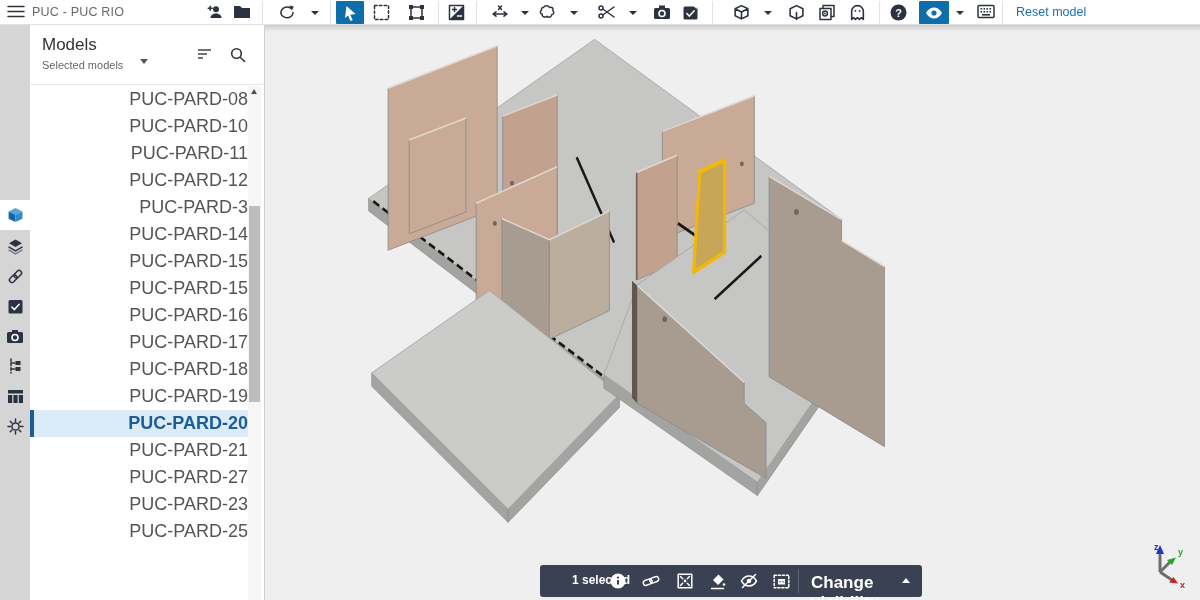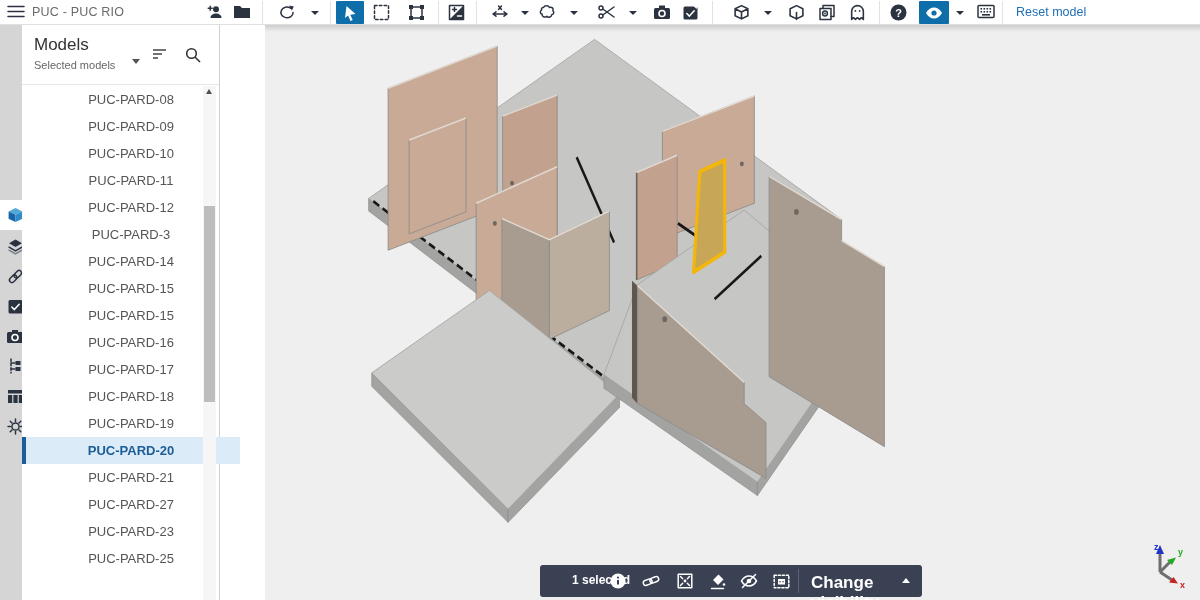--- a/index.html
+++ b/index.html
@@ -22,29 +22,29 @@
   .fil{fill:var(--icon);}
   .wstk{stroke:#fff;stroke-width:1.5;fill:none;stroke-linecap:round;stroke-linejoin:round;}
   .wfil{fill:#fff;}
 
   
   .rail{position:absolute;left:0;top:25px;width:30px;height:575px;background:var(--rail-bg);z-index:20;}
   .rail-item{position:absolute;left:0;width:30px;height:30px;display:flex;align-items:center;justify-content:center;}
   .rail-item.active{background:#fff;}
 
   
-  .sidebar{position:absolute;left:22px;top:25px;width:198px;height:575px;background:#fff;
+  .sidebar{position:absolute;left:30px;top:25px;width:235px;height:575px;background:#fff;
            border-right:1px solid #d0d0d0;z-index:20;}
   .sb-head{position:relative;height:60px;border-bottom:1px solid #e8e8e8;}
   .sb-title{position:absolute;left:12px;top:10px;font-size:17px;color:#333;}
   .sb-filter{position:absolute;left:12px;top:34px;font-size:11px;color:#666;display:flex;align-items:flex-start;gap:17px;cursor:pointer;}
   .sb-filter .car{width:0;height:0;border-left:4px solid transparent;border-right:4px solid transparent;border-top:5px solid #555;}
   .sb-hicon{position:absolute;top:22px;}
   .sb-list{position:absolute;left:0;top:61px;width:218px;height:514px;overflow:hidden;}
-  .model-row{position:relative;height:27px;line-height:27px;text-align:center;font-size:13px;color:#555;cursor:pointer;}
+  .model-row{position:relative;height:27px;line-height:27px;text-align:right;font-size:18px;color:#555;cursor:pointer;}
   .model-row.selected{background:var(--sel-bg);color:var(--sel-text);font-weight:bold;}
   .model-row.selected::before{content:"";position:absolute;left:0;top:0;width:4px;height:100%;background:var(--sel-text);}
   .sb-scroll{position:absolute;right:3px;top:61px;width:13px;height:514px;background:#f6f6f6;}
   .sb-scroll .up{position:absolute;top:3px;left:3px;width:0;height:0;
                  border-left:3.5px solid transparent;border-right:3.5px solid transparent;border-bottom:5px solid #505050;}
   .sb-thumb{position:absolute;left:1px;top:120px;width:11px;height:196px;background:#bdbdbd;}
 
   
   .viewport{position:absolute;left:265px;top:25px;width:935px;height:575px;background:var(--vp-bg);overflow:hidden;}
   .viewport::before{content:"";position:absolute;left:0;top:0;right:0;height:7px;
@@ -353,21 +353,20 @@
       </span>
       <span class="sb-hicon" style="right:18px">
         <svg class="ic" width="16" height="16" viewBox="0 0 16 16">
           <circle cx="6.5" cy="6.5" r="4.8" stroke="#333" stroke-width="1.6" fill="none"></circle>
           <path d="M10.2 10.2L15 15" stroke="#333" stroke-width="1.6"></path>
         </svg>
       </span>
     </div>
     <div class="sb-list" id="model-list">
         <div class="model-row">PUC-PARD-08</div>
-        <div class="model-row">PUC-PARD-09</div>
         <div class="model-row">PUC-PARD-10</div>
         <div class="model-row">PUC-PARD-11</div>
         <div class="model-row">PUC-PARD-12</div>
         <div class="model-row">PUC-PARD-3</div>
         <div class="model-row">PUC-PARD-14</div>
         <div class="model-row">PUC-PARD-15</div>
         <div class="model-row">PUC-PARD-15</div>
         <div class="model-row">PUC-PARD-16</div>
         <div class="model-row">PUC-PARD-17</div>
         <div class="model-row">PUC-PARD-18</div>

